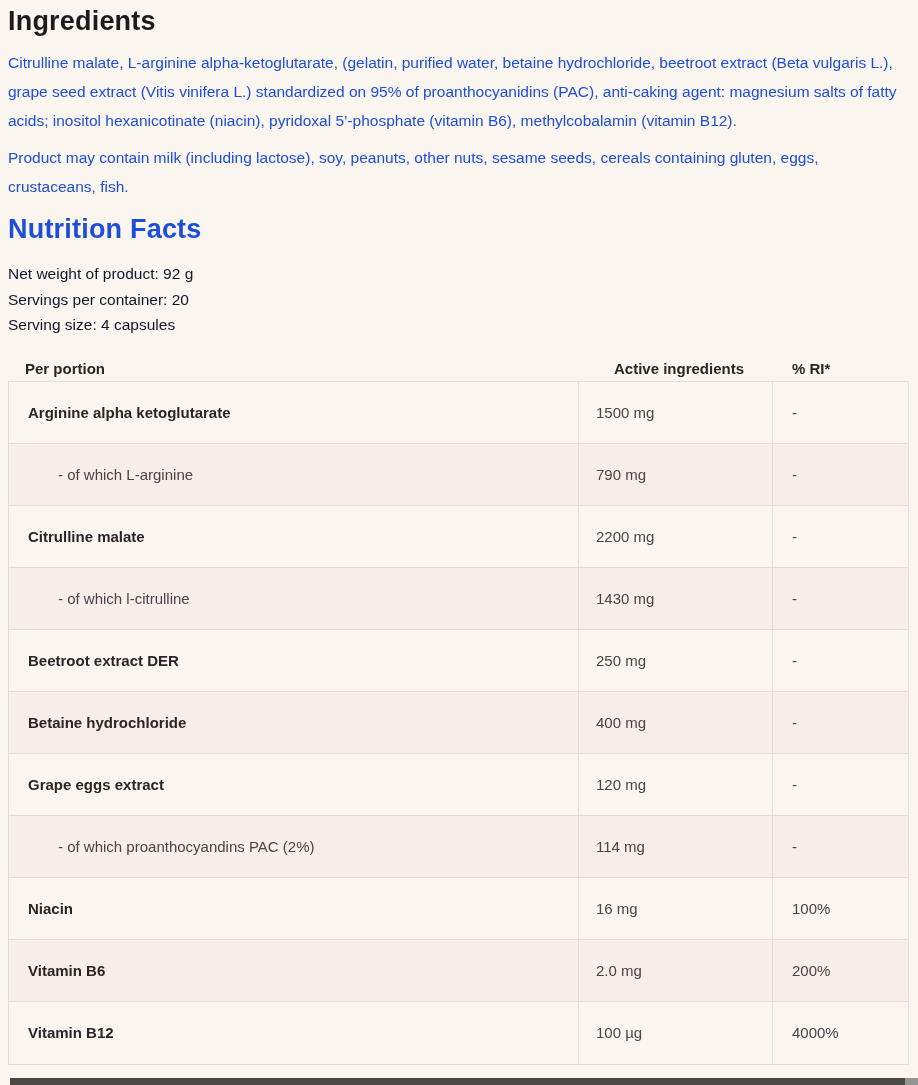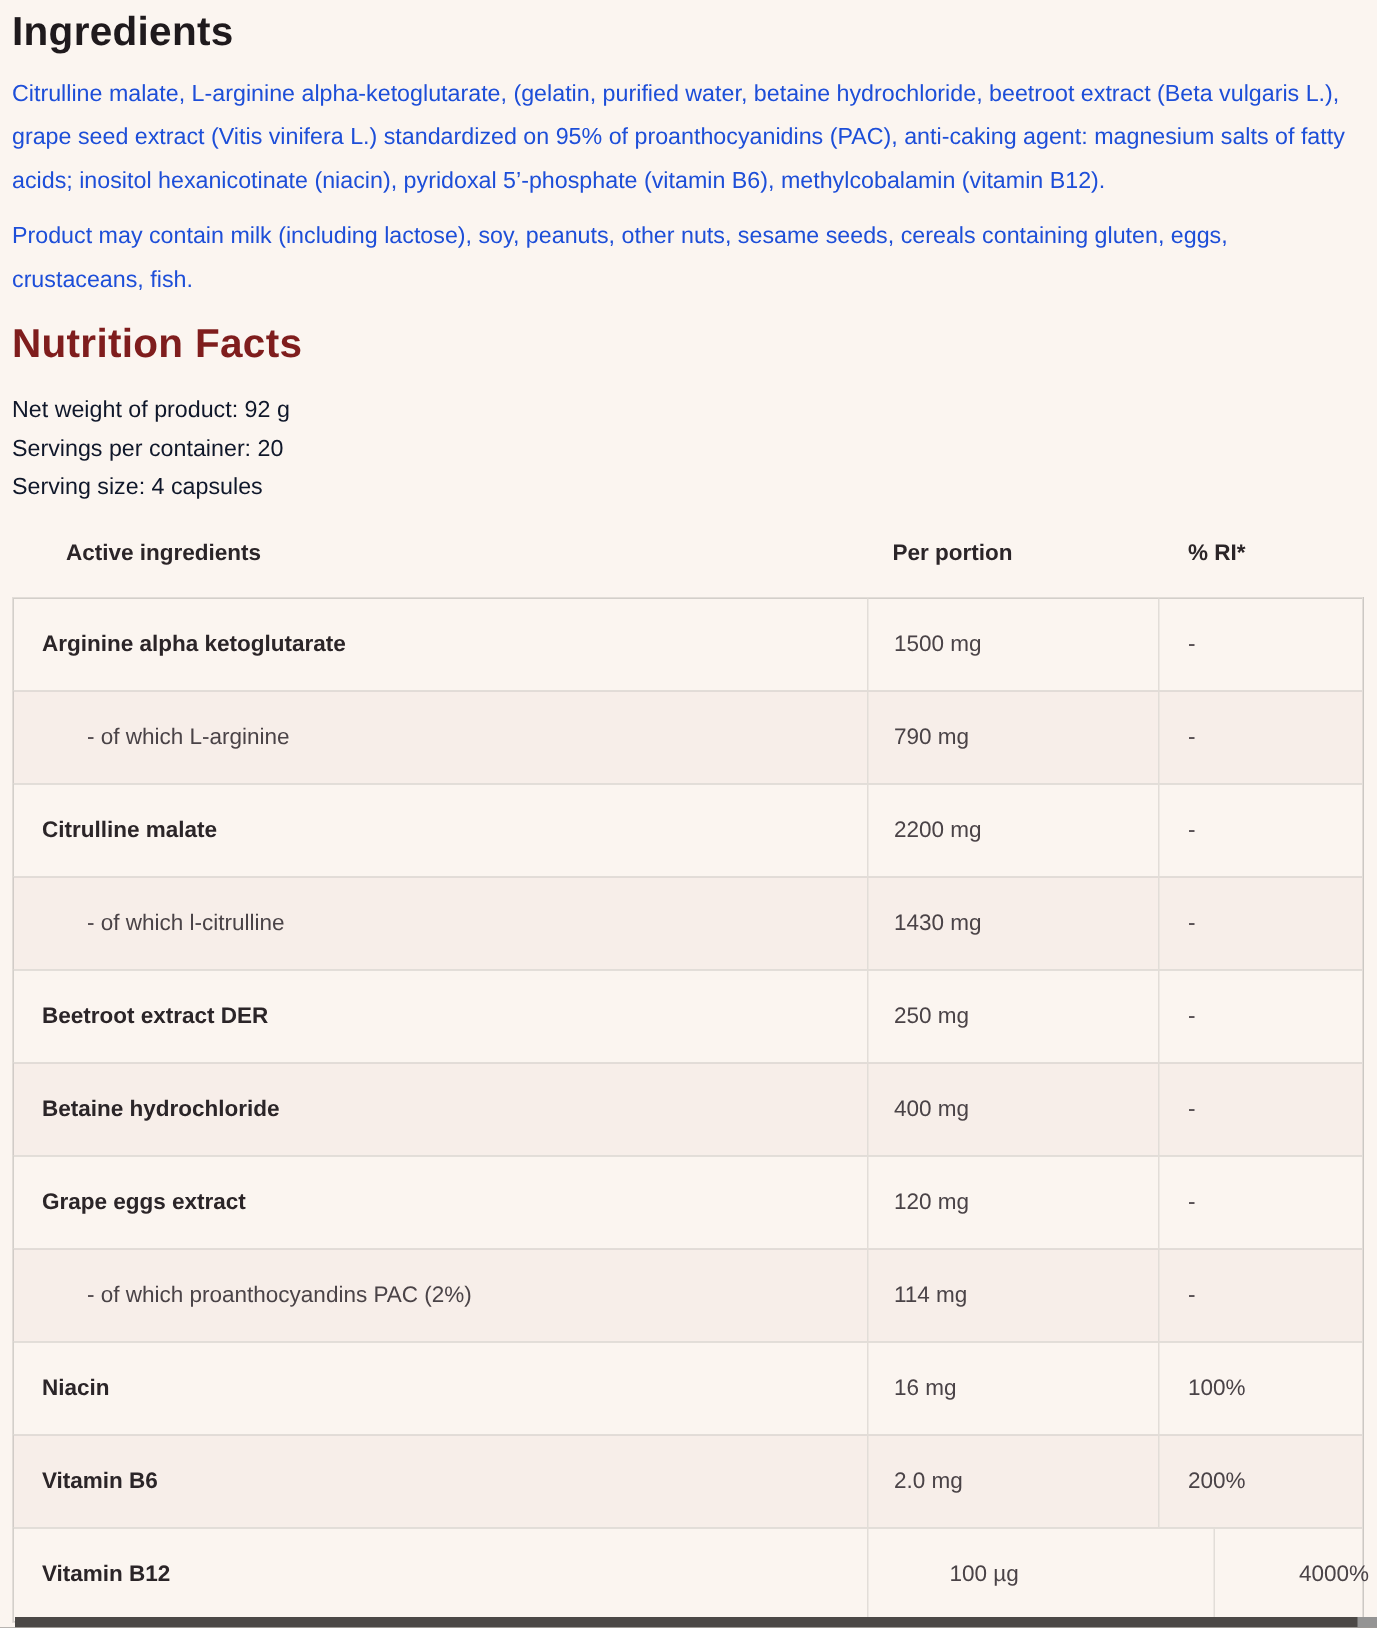--- a/index.html
+++ b/index.html
@@ -12,21 +12,21 @@
   .content{padding:0 24px 0 8px;}
 
   h1.section-heading{
     margin:4px 0 0 0;
     font-size:27px;line-height:34px;font-weight:700;
     color:#1F1A1D;letter-spacing:.2px;
   }
   h2.section-heading{
     margin:11px 0 2px 0;
     font-size:27px;line-height:34px;font-weight:700;
-    color:#7f1d1d;letter-spacing:.2px;
+    color:#1d4ed8;letter-spacing:.2px;
   }
   p.body-text{
     margin:10px 0 0 0;
     width:899px;
     font-size:15.5px;line-height:29px;color:#1d4ed8;
   }
   p.body-text.allergens{margin-top:8px;}
 
   .info-block{margin-top:15px;}
   .info-line{font-size:15.5px;line-height:25.5px;color:#0f172a;}
@@ -36,32 +36,32 @@
     width:899px;
     display:grid;grid-template-columns:570px 194px 1fr;
     font-size:15px;font-weight:700;color:#2B2528;
   }
   .nf-header .hcell{display:flex;align-items:center;height:22px;}
   .nf-header .hcell.h-name{padding-left:36px;}
   .nf-header .hcell.h-per{padding-left:17px;}
   .nf-header .hcell.h-ri{padding-left:20px;}
 
   .nf-body{
-    margin-top:18px;
+    margin-top:1px;
     width:899px;
     border:1px solid #E2DDD8;
-    background:#737373;
+    background:#fde047;
   }
   .nf-row{
     display:grid;grid-template-columns:570px 194px 1fr;
     height:62px;box-sizing:border-box;
     border-bottom:1px solid #E2DDD8;
     background:#FBF5F0;
   }
-  .nf-row:last-child{border-bottom:none;gap:37px;}
+  .nf-row:last-child{border-bottom:none;}
   .nf-row.alt{background:#F7EEE9;}
   .cell{
     display:flex;align-items:center;
     font-size:15px;color:#4A4347;
   }
   .cell.name{
     padding-left:19px;
     border-right:1px solid #E2DDD8;
     font-weight:700;color:#2B2528;
   }
@@ -94,22 +94,22 @@
 
   <h2 class="section-heading">Nutrition Facts</h2>
 
   <div class="info-block">
     <div class="info-line">Net weight of product: 92 g</div>
     <div class="info-line">Servings per container: 20</div>
     <div class="info-line">Serving size: 4 capsules</div>
   </div>
 
   <div class="nf-header">
+    <div class="hcell h-per">Per portion</div>
     <div class="hcell h-name">Active ingredients</div>
-    <div class="hcell h-per">Per portion</div>
     <div class="hcell h-ri">% RI*</div>
   </div>
 
   <div class="nf-body">
 
   <div class="nf-row" style="">
       <div class="cell name">Arginine alpha ketoglutarate</div>
       <div class="cell per">1500 mg</div>
       <div class="cell ri">-</div>
     </div>

